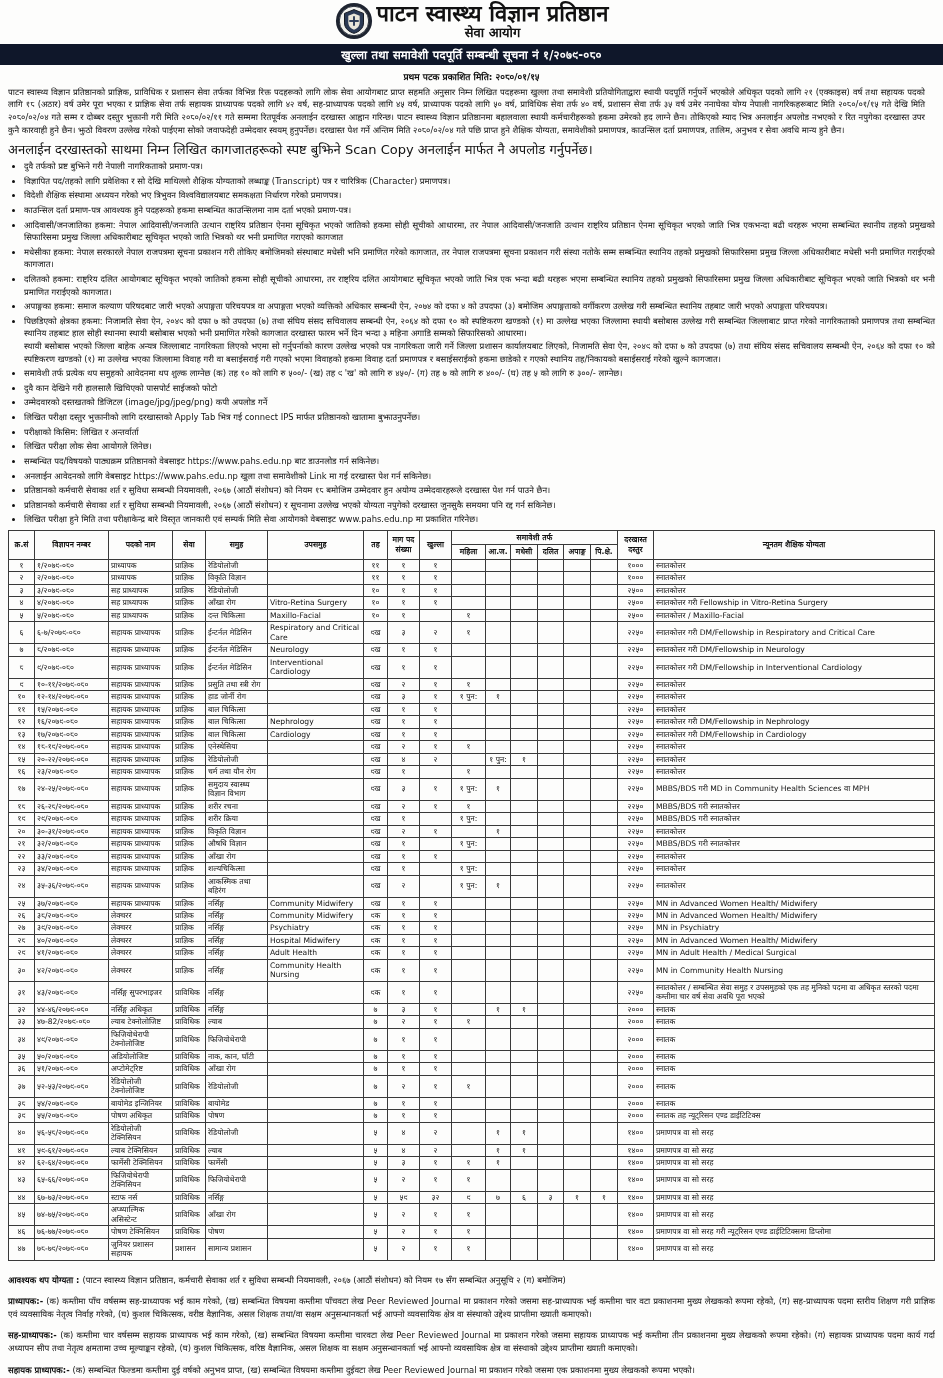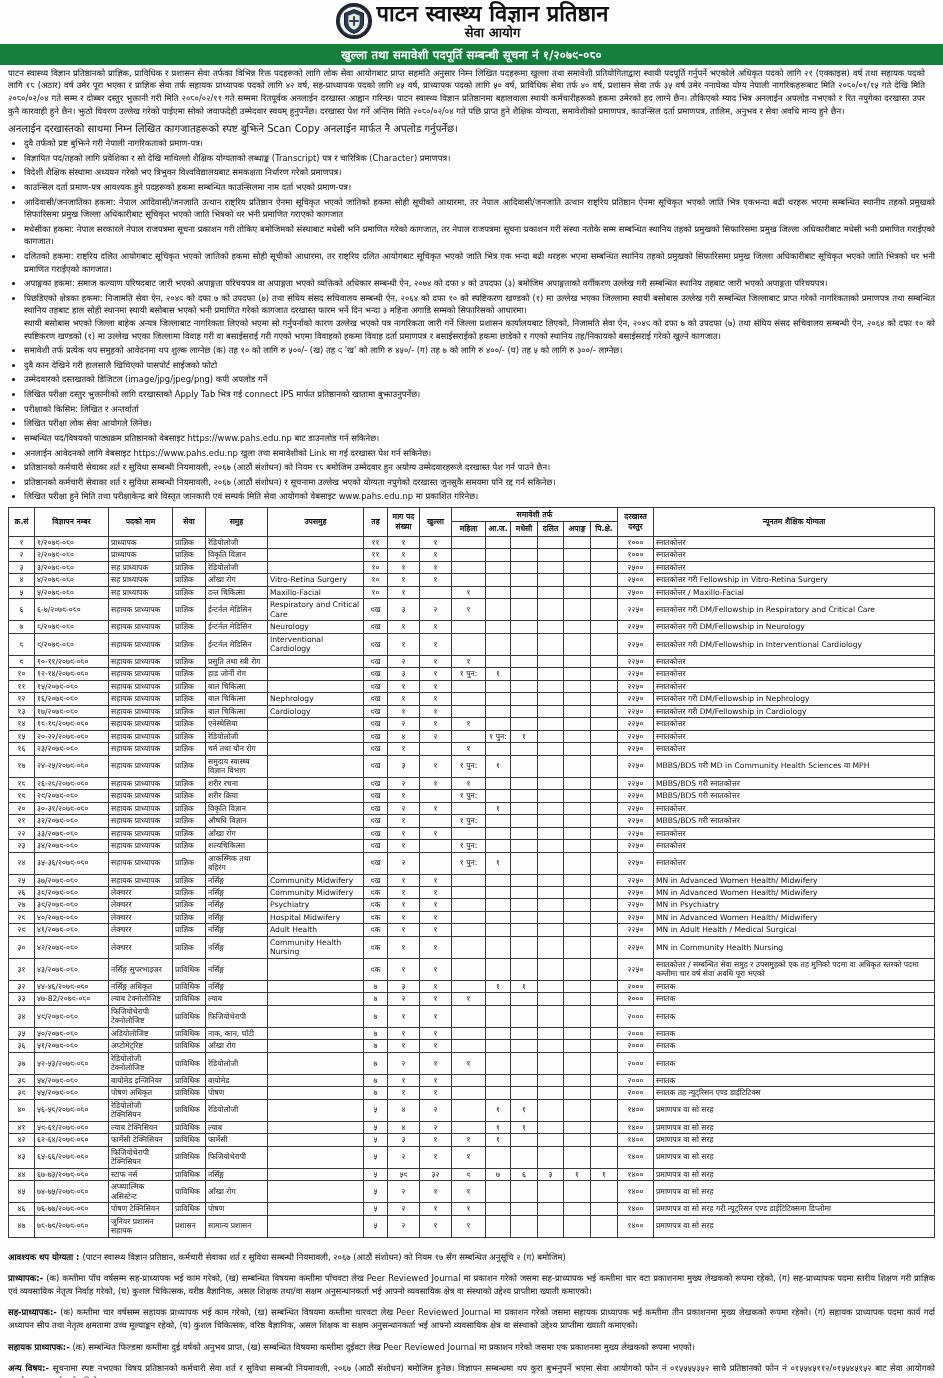--- a/index.html
+++ b/index.html
@@ -7,27 +7,27 @@
     width:943px;min-height:1378px;margin:0 auto;background:#fdfdfc;color:#111;
     font-family:"DejaVu Sans","Liberation Sans",sans-serif;
     box-sizing:border-box;position:relative;
   }
   .hdr{display:flex;align-items:center;justify-content:center;gap:4px;padding-top:2px;}
   .logo{width:38px;height:38px;flex:0 0 auto;}
   .hdr-text{text-align:center;}
   .org-name{font-size:22px;font-weight:bold;line-height:1.05;}
   .sub-title{font-size:13px;font-weight:bold;line-height:1.2;}
   .notice-bar{
-    background:#15803d;color:#fff;text-align:center;font-weight:bold;
+    background:#0f172a;color:#fff;text-align:center;font-weight:bold;
     font-size:11.5px;padding:3px 0;margin-top:3px;letter-spacing:.2px;
   }
   .date-line{text-align:center;font-weight:bold;font-size:9px;margin:5px 0 3px 0;}
   .content{padding:0 8px;}
   .para{font-size:8.4px;line-height:1.5;text-align:justify;margin:2px 10px 4px 0;}
-  .scanline{font-size:10px;margin:3px 0 2px 0;}
+  .scanline{font-size:13px;margin:3px 0 2px 0;}
   ul.bullets{margin:2px 0 4px 0;padding-left:16px;}
   ul.bullets li{font-size:8.4px;line-height:1.5;margin:2px 0;text-align:justify;white-space:pre-line;}
   table.vac{border-collapse:collapse;width:927px;margin:4px auto 2px auto;table-layout:fixed;}
   table.vac th,table.vac td{
     border:1px solid #3a3a3a;font-size:7.6px;line-height:1.25;
     padding:1px 2px;vertical-align:middle;overflow:hidden;word-wrap:break-word;
   }
   table.vac{border:1.5px solid #222;}
   table.vac th{font-weight:bold;text-align:center;padding:2px 1px;}
   td.c{text-align:center;}
@@ -51,20 +51,21 @@
       <rect x="15" y="19" width="10" height="2" fill="#2b3a55"></rect>
     </svg>
     <div class="hdr-text">
       <div class="org-name">पाटन स्वास्थ्य विज्ञान प्रतिष्ठान</div>
       <div class="sub-title">सेवा आयोग</div>
     </div>
   </div>
 
   <div class="notice-bar">खुल्ला तथा समावेशी पदपूर्ति सम्बन्धी सूचना नं १/२०७९-०८०</div>
 
+  <div class="date-line">प्रथम पटक प्रकाशित मिति: २०८०/०१/१५</div>
 
   <div class="content">
     <p class="para">पाटन स्वास्थ्य विज्ञान प्रतिष्ठानको प्राज्ञिक, प्राविधिक र प्रशासन सेवा तर्फका विभिन्न रिक्त पदहरूको लागि लोक सेवा आयोगबाट प्राप्त सहमति अनुसार निम्न लिखित पदहरूमा खुल्ला तथा समावेशी प्रतियोगिताद्वारा स्थायी पदपूर्ति गर्नुपर्ने भएकोले अधिकृत पदको लागि २१ (एक्काइस) वर्ष तथा सहायक पदको लागि १८ (अठार) वर्ष उमेर पूरा भएका र प्राज्ञिक सेवा तर्फ सहायक प्राध्यापक पदको लागि ४२ वर्ष, सह-प्राध्यापक पदको लागि ४५ वर्ष, प्राध्यापक पदको लागि ५० वर्ष, प्राविधिक सेवा तर्फ ४० वर्ष, प्रशासन सेवा तर्फ ३५ वर्ष उमेर ननाघेका योग्य नेपाली नागरिकहरूबाट मिति २०८०/०१/१५ गते देखि मिति २०८०/०२/०४ गते सम्म र दोब्बर दस्तुर भुक्तानी गरी मिति २०८०/०२/११ गते सम्ममा रितपूर्वक अनलाईन दरखास्त आह्वान गरिन्छ। पाटन स्वास्थ्य विज्ञान प्रतिष्ठानमा बहालवाला स्थायी कर्मचारीहरूको हकमा उमेरको हद लाग्ने छैन। तोकिएको म्याद भित्र अनलाईन अपलोड नभएको र रित नपुगेका दरखास्त उपर कुनै कारवाही हुने छैन। झुठो विवरण उल्लेख गरेको पाईएमा सोको जवाफदेही उम्मेदवार स्वयम् हुनुपर्नेछ। दरखास्त पेश गर्ने अन्तिम मिति २०८०/०२/०४ गते पछि प्राप्त हुने शैक्षिक योग्यता, समावेशीको प्रमाणपत्र, काउन्सिल दर्ता प्रमाणपत्र, तालिम, अनुभव र सेवा अवधि मान्य हुने छैन।</p>
     <div class="scanline">अनलाईन दरखास्तको साथमा निम्न लिखित कागजातहरूको स्पष्ट बुझिने Scan Copy अनलाईन मार्फत नै अपलोड गर्नुपर्नेछ।</div>
     <ul class="bullets">
         <li>दुवै तर्फको प्रष्ट बुझिने गरी नेपाली नागरिकताको प्रमाण-पत्र।</li>
         <li>विज्ञापित पद/तहको लागि प्रवेशिका र सो देखि माथिल्लो शैक्षिक योग्यताको लब्धाङ्क (Transcript) पत्र र चारित्रिक (Character) प्रमाणपत्र।</li>
         <li>विदेशी शैक्षिक संस्थामा अध्ययन गरेको भए त्रिभुवन विश्वविद्यालयबाट समकक्षता निर्धारण गरेको प्रमाणपत्र।</li>
         <li>काउन्सिल दर्ता प्रमाण-पत्र आवश्यक हुने पदहरूको हकमा सम्बन्धित काउन्सिलमा नाम दर्ता भएको प्रमाण-पत्र।</li>
         <li>आदिवासी/जनजातिका हकमा: नेपाल आदिवासी/जनजाति उत्थान राष्ट्रिय प्रतिष्ठान ऐनमा सूचिकृत भएको जातिको हकमा सोही सूचीको आधारमा, तर नेपाल आदिवासी/जनजाति उत्थान राष्ट्रिय प्रतिष्ठान ऐनमा सूचिकृत भएको जाति भित्र एकभन्दा बढी थरहरू भएमा सम्बन्धित स्थानीय तहको प्रमुखको सिफारिसमा प्रमुख जिल्ला अधिकारीबाट सूचिकृत भएको जाति भित्रको थर भनी प्रमाणित गराएको कागजात</li>

